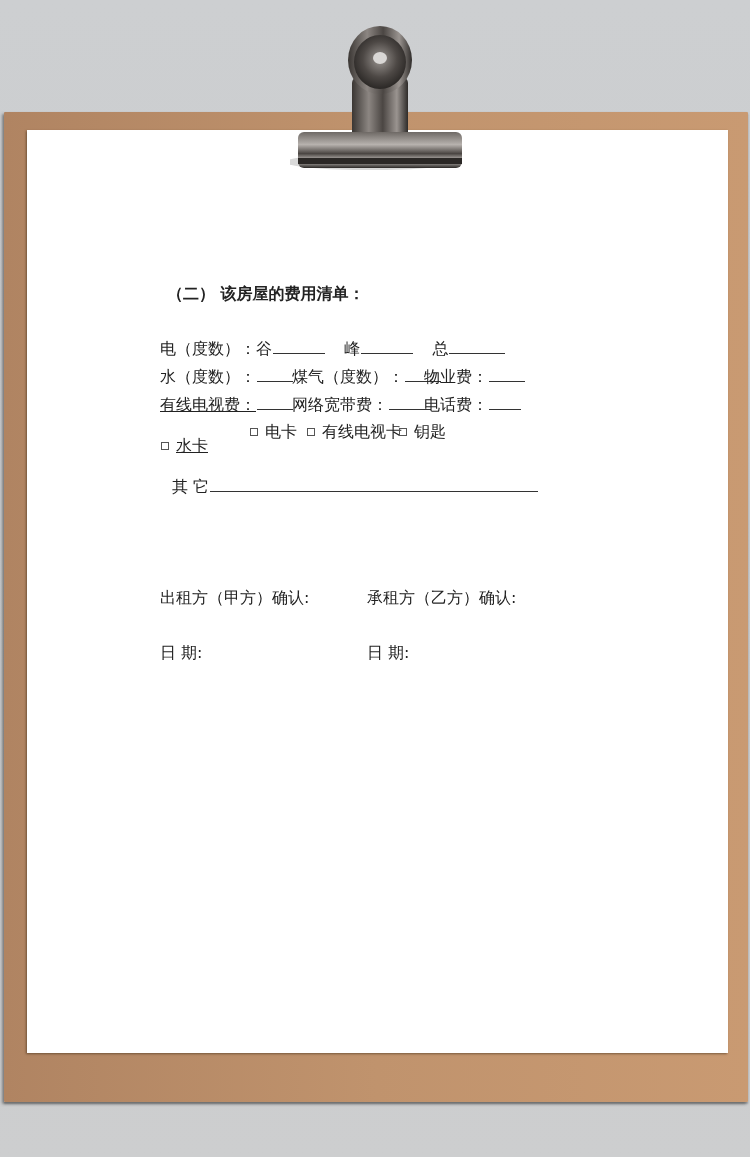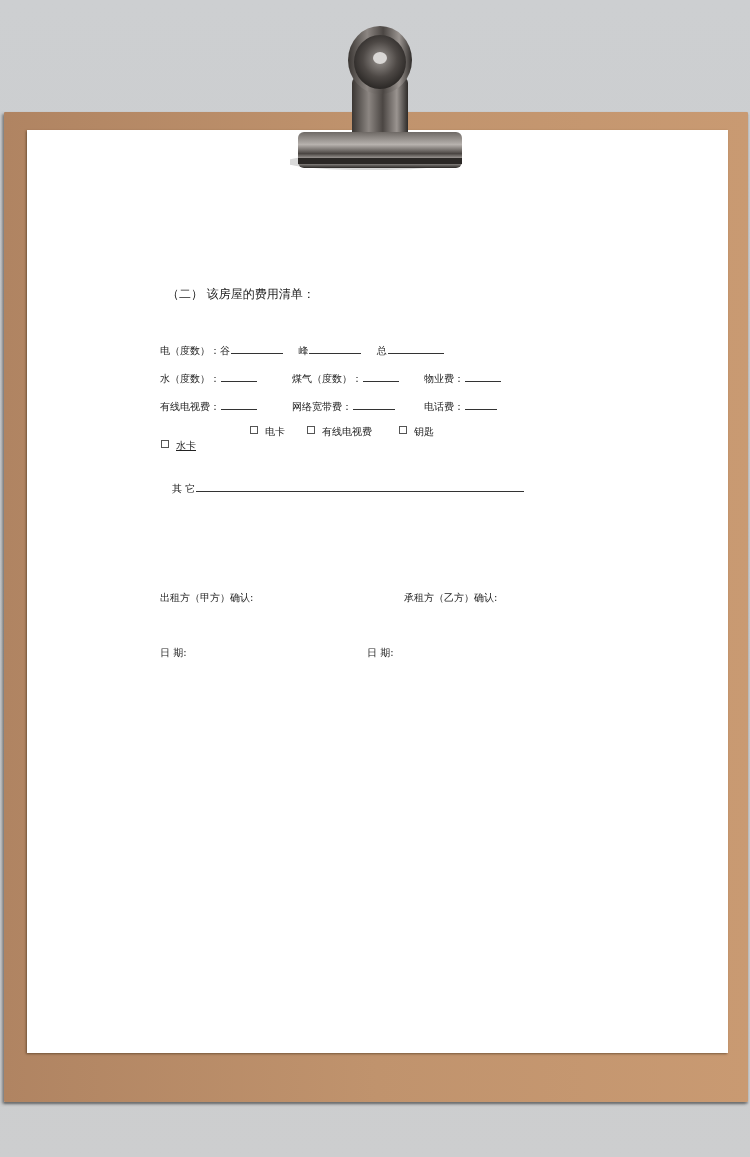--- a/index.html
+++ b/index.html
@@ -14,22 +14,22 @@
     background: linear-gradient(90deg, #b08462 0%, #c0936d 50%, #c99a72 100%);
     box-shadow: -2px 2px 3px rgba(60,60,60,0.5), 0 2px 2px rgba(80,80,80,0.4);
     border-radius:1px;
   }
   .paper {
     position:absolute; left:27px; top:130px; width:701px; height:923px;
     background:#fff;
     box-shadow: -1px 1px 2px rgba(60,40,20,0.55);
   }
   .clip { position:absolute; left:290px; top:22px; width:180px; height:150px; }
-  .t { position:absolute; font-size:10px; white-space:nowrap; line-height:14px; }
-  .title { font-weight:normal; font-size:12px; }
+  .t { position:absolute; font-size:16px; white-space:nowrap; line-height:14px; }
+  .title { font-weight:bold; font-size:16px; }
   .blank { display:inline-block; border-bottom:1px solid #333; height:11px; vertical-align:baseline; margin-left:1px; }
   .cb { display:inline-block; width:6px; height:6px; border:1px solid #555; margin-right:7px; vertical-align:1px; }
 </style>
 </head>
 <body>
 
 <div class="board"></div>
 <div class="paper"></div>
 
 <svg class="clip" viewBox="0 0 180 150">
@@ -76,43 +76,43 @@
 <div class="t" style="left:160px; top:370px;">
   <span>水（度数）：</span><span class="blank" style="width:36px;"></span>
 </div>
 <div class="t" style="left:292px; top:370px;">
   <span>煤气（度数）：</span><span class="blank" style="width:36px;"></span>
 </div>
 <div class="t" style="left:424px; top:370px;">
   <span>物业费：</span><span class="blank" style="width:36px;"></span>
 </div>
 
-<div class="t" style="left:160px; top:398px;">
+<div class="t" style="left:160px; top:398px;text-decoration:underline;">
   <span>有线电视费：</span><span class="blank" style="width:36px;"></span>
 </div>
 <div class="t" style="left:292px; top:398px;">
   <span>网络宽带费：</span><span class="blank" style="width:42px;"></span>
 </div>
 <div class="t" style="left:424px; top:398px;">
   <span>电话费：</span><span class="blank" style="width:32px;"></span>
 </div>
 
 <div class="t" style="left:161px; top:439px;text-decoration:underline;">
   <span class="cb"></span><span>水卡</span>
 </div>
 <div class="t" style="left:250px; top:425px;">
   <span class="cb"></span><span>电卡</span>
 </div>
 <div class="t" style="left:307px; top:425px;">
-  <span class="cb"></span><span>有线电视费</span>
+  <span class="cb"></span><span>有线电视卡</span>
 </div>
 <div class="t" style="left:399px; top:425px;">
   <span class="cb"></span><span>钥匙</span>
 </div>
 
 <div class="t" style="left:172px; top:480px;">
   <span>其 它</span><span class="blank" style="width:328px;"></span>
 </div>
 
 <div class="t" style="left:160px; top:591px;">出租方（甲方）确认:</div>
-<div class="t" style="left:367px; top:591px;margin-left:37px;">承租方（乙方）确认:</div>
+<div class="t" style="left:367px; top:591px;">承租方（乙方）确认:</div>
 <div class="t" style="left:160px; top:646px;">日 期:</div>
 <div class="t" style="left:367px; top:646px;">日 期:</div>
 
 </body></html>

